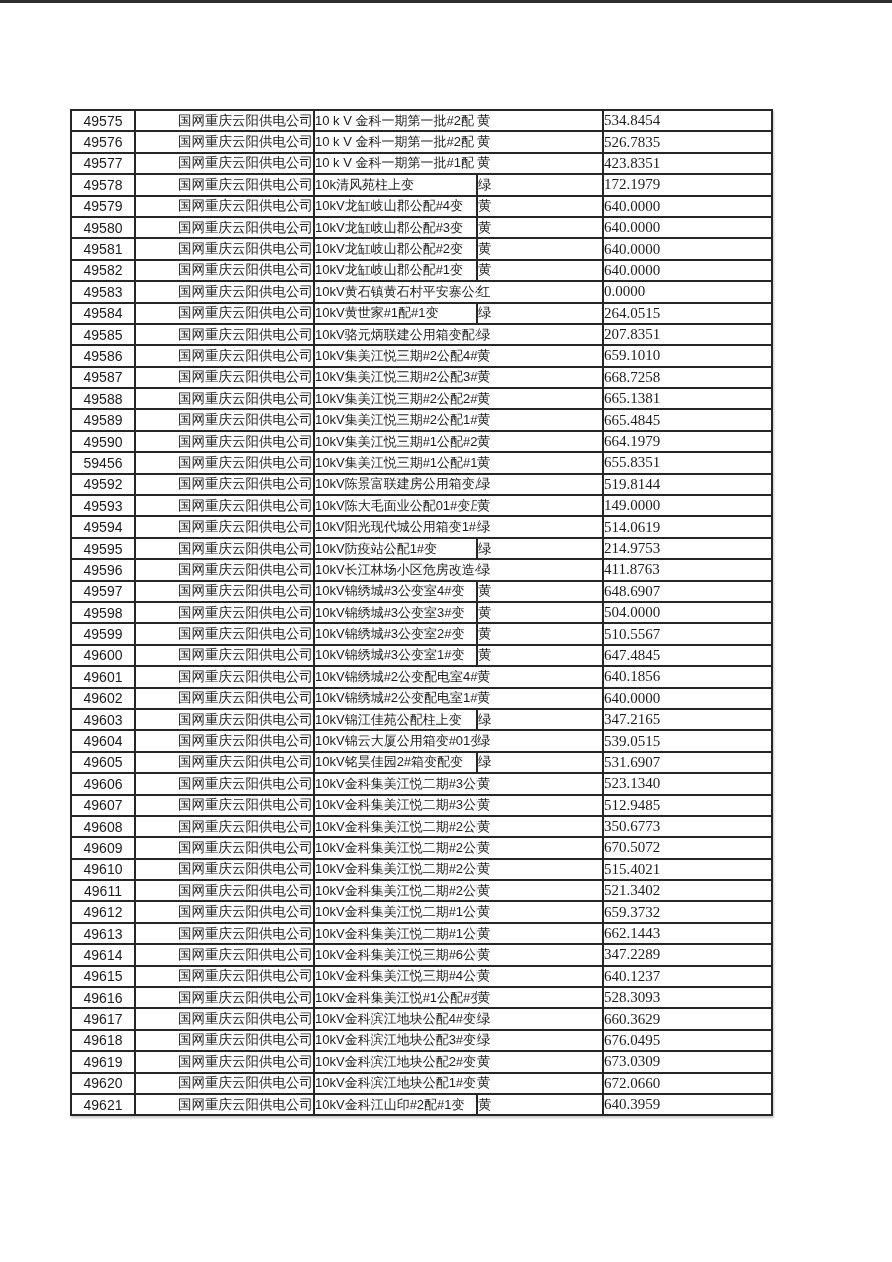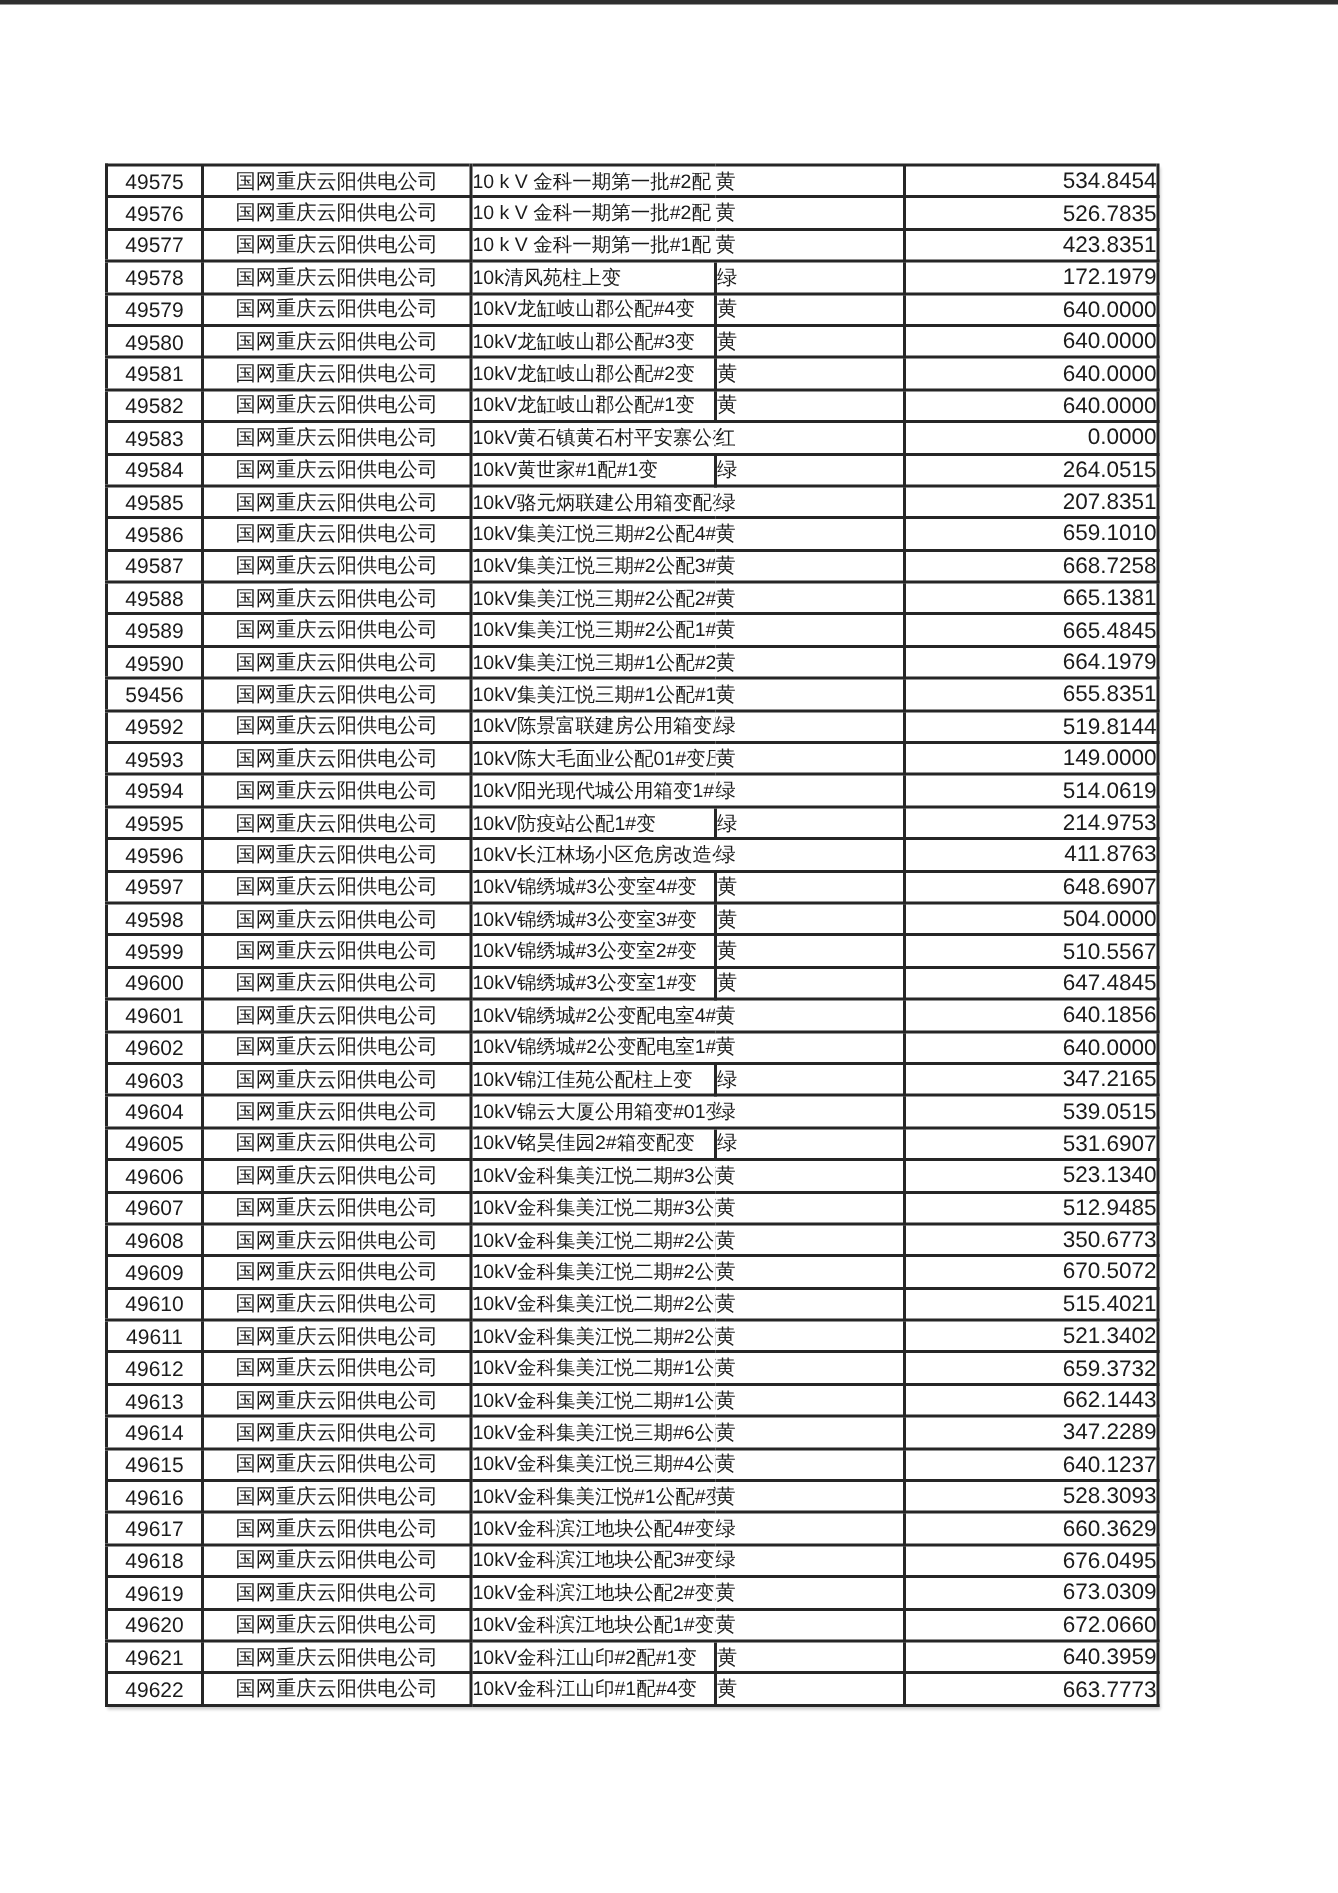--- a/index.html
+++ b/index.html
@@ -35,25 +35,25 @@
   }
   table.grid td {
     height: 19.4px;
     padding: 0;
     border-right: 2px solid #262626;
     border-bottom: 2px solid #262626;
     vertical-align: middle;
     white-space: nowrap;
   }
   td.c-id      { width: 62px;  text-align: center; font-size: 14px; }
-  td.c-company { width: 177px; text-align: center; font-size: 13.5px; padding-left: 6px; }
+  td.c-company { width: 177px; text-align: right; font-size: 13.5px; padding-left: 6px; }
   td.c-desc    { width: 161px; max-width: 161px; text-align: left; font-size: 13px;
                  padding-left: 3px; overflow: hidden; }
   td.c-status  { width: 124px; text-align: left; font-size: 13.5px; padding-left: 4px; }
-  td.c-value   { width: 167px; text-align: right; font-size: 15px; }
+  td.c-value   { width: 167px; text-align: left; font-size: 15px; font-family: Liberation Serif, serif; }
   td.c-desc.ovf { border-right: 0 none; margin-left: 45px; }
 </style>
 </head>
 <body>
 
 <div class="topline"></div>
 
 <table class="grid">
   <tbody>
       <tr>
@@ -378,21 +378,14 @@
     <td class="c-status">黄</td>
     <td class="c-value">672.0660</td>
   </tr>
       <tr>
     <td class="c-id">49621</td>
     <td class="c-company">国网重庆云阳供电公司</td>
     <td class="c-desc">10kV金科江山印#2配#1变</td>
     <td class="c-status">黄</td>
     <td class="c-value">640.3959</td>
   </tr>
-      <tr>
-    <td class="c-id">49622</td>
-    <td class="c-company">国网重庆云阳供电公司</td>
-    <td class="c-desc">10kV金科江山印#1配#4变</td>
-    <td class="c-status">黄</td>
-    <td class="c-value">663.7773</td>
-  </tr>
     </tbody>
 </table>
 
 </body></html>

